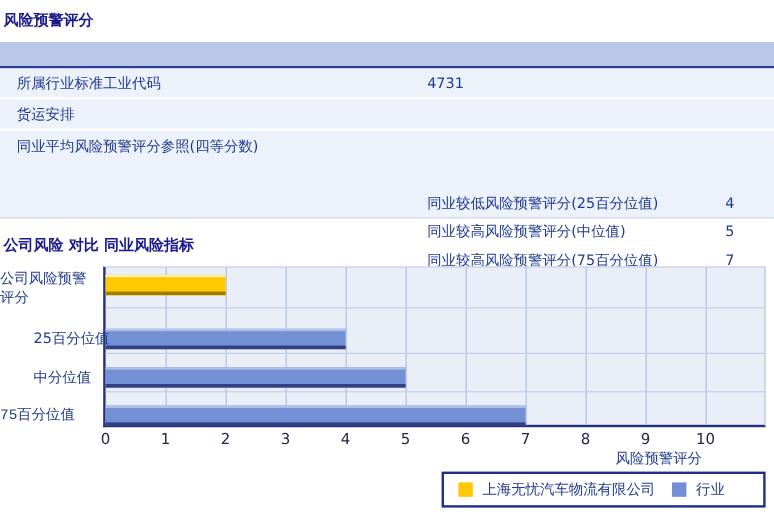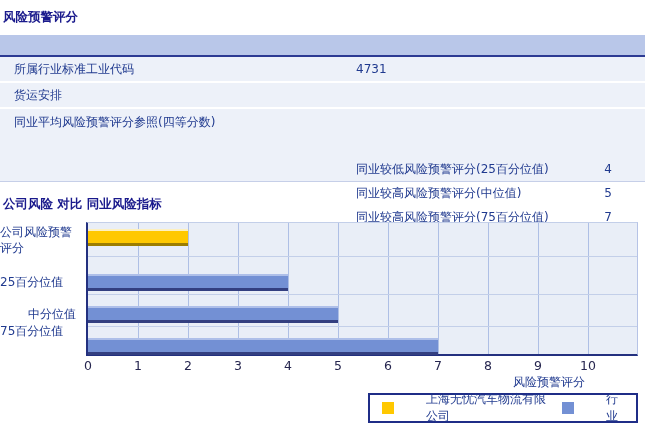--- a/index.html
+++ b/index.html
@@ -45,21 +45,21 @@
   .bar-company { background:#ffc800; border-top:2px solid #fdf0c0; border-bottom:3px solid #9c7d00; }
   .bar-industry { background:#7390d4; border-top:2px solid #aebfe9; border-bottom:3px solid #333f80; }
   .cat-label { position:absolute; left:0; width:80px; text-align:left; line-height:16px; color:#203a8f; }
   .x-tick { position:absolute; top:148px; width:40px; text-align:center; color:#26264f; font-size:12.5px; }
   .x-title { position:absolute; left:437px; top:164px; width:148px; text-align:right; color:#203a8f; }
   .legend {
     position:absolute; left:368px; top:183px; width:270px; height:30px;
     background:#fff; border:2px solid #1f2d87;
     display:flex; align-items:center; padding-left:12px;
   }
-  .legend-item { display:flex; align-items:center; margin-right:14px;gap:24px; }
+  .legend-item { display:flex; align-items:center; margin-right:14px; }
   .swatch { width:12px; height:12px; margin-right:8px; flex:none; }
 </style>
 </head>
 <body>
 
 <div id="title1" class="section-title">风险预警评分</div>
 
 <div class="tbl">
   <div class="tbl-band"></div>
 
@@ -120,23 +120,23 @@
       <div class="legend-item">
         <span class="swatch" style="background: rgb(255, 200, 0);"></span>
         <span>上海无忧汽车物流有限公司</span>
       </div>
       <div class="legend-item">
         <span class="swatch" style="background: rgb(115, 144, 212);"></span>
         <span>行业</span>
       </div>
     </div>
 <div class="cat-label" style="top: 14px;">公司风险预警评分</div>
-    <div class="cat-label" style="top: 64px;">25百分位值</div>
+    <div class="cat-label" style="top: 64px; margin-left: 28px;">25百分位值</div>
     <div class="cat-label" style="top: 96px; padding-left: 28px;">中分位值</div>
-    <div class="cat-label" style="top: 113px;">75百分位值</div>
+    <div class="cat-label" style="top: 128px; font-family: Liberation Mono, monospace;">75百分位值</div>
     <div class="x-tick" style="left: 68px;">0</div>
     <div class="x-tick" style="left: 118px;">1</div>
     <div class="x-tick" style="left: 168px;">2</div>
     <div class="x-tick" style="left: 218px;">3</div>
     <div class="x-tick" style="left: 268px;">4</div>
     <div class="x-tick" style="left: 318px;">5</div>
     <div class="x-tick" style="left: 368px;">6</div>
     <div class="x-tick" style="left: 418px;">7</div>
     <div class="x-tick" style="left: 468px;">8</div>
     <div class="x-tick" style="left: 518px;">9</div>

